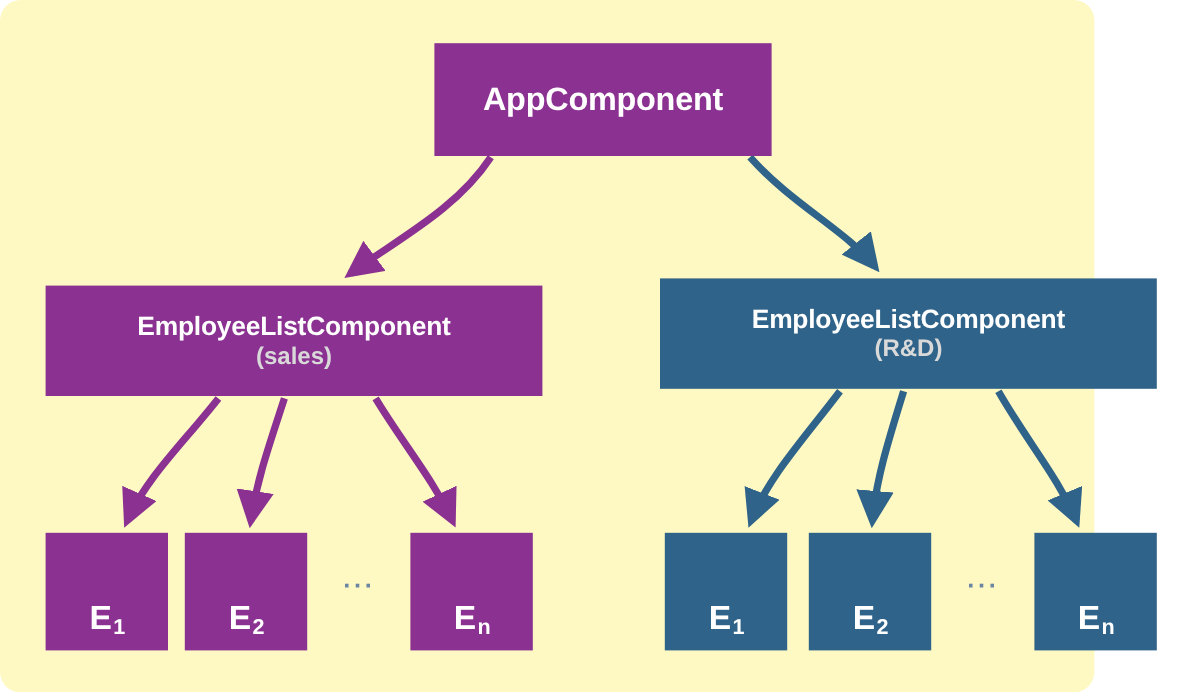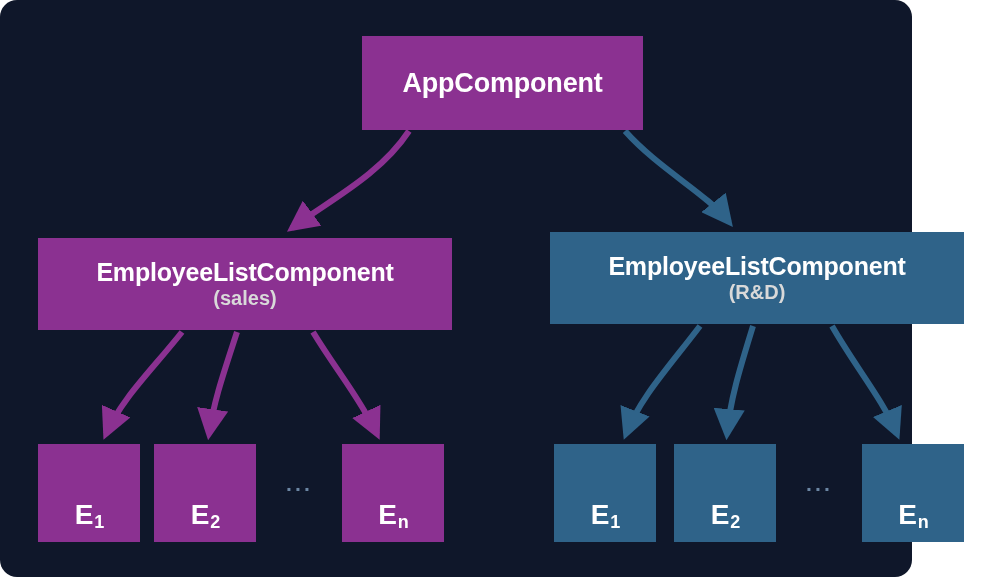--- a/index.html
+++ b/index.html
@@ -10,21 +10,21 @@
   body {
     width: 1000px;
     height: 577px;
     font-family: "Liberation Sans", sans-serif;
     overflow: hidden;
   }
   #diagram {
     position: relative;
     width: 912px;
     height: 577px;
-    background: #0f172a;
+    background: #fef9c3;
     border-radius: 17px;
   }
   #edges {
     position: absolute;
     left: 0;
     top: 0;
     width: 1000px;
     height: 577px;
     pointer-events: none;
   }
@@ -70,21 +70,21 @@
     width: 414px;
     height: 92px;
   }
   #list-rnd {
     left: 550px;
     top: 232px;
     width: 414px;
     height: 92px;
   }
   #list-sales .node-title,
-  #list-rnd .node-title { font-size: 25px; }
+  #list-rnd .node-title { font-size: 22px; }
   #list-sales .node-sub,
   #list-rnd .node-sub { font-size: 20px; }
 
   
   .leaf {
     top: 444px;
     width: 102px;
     height: 98px;
   }
   .leaf .leaf-label {

